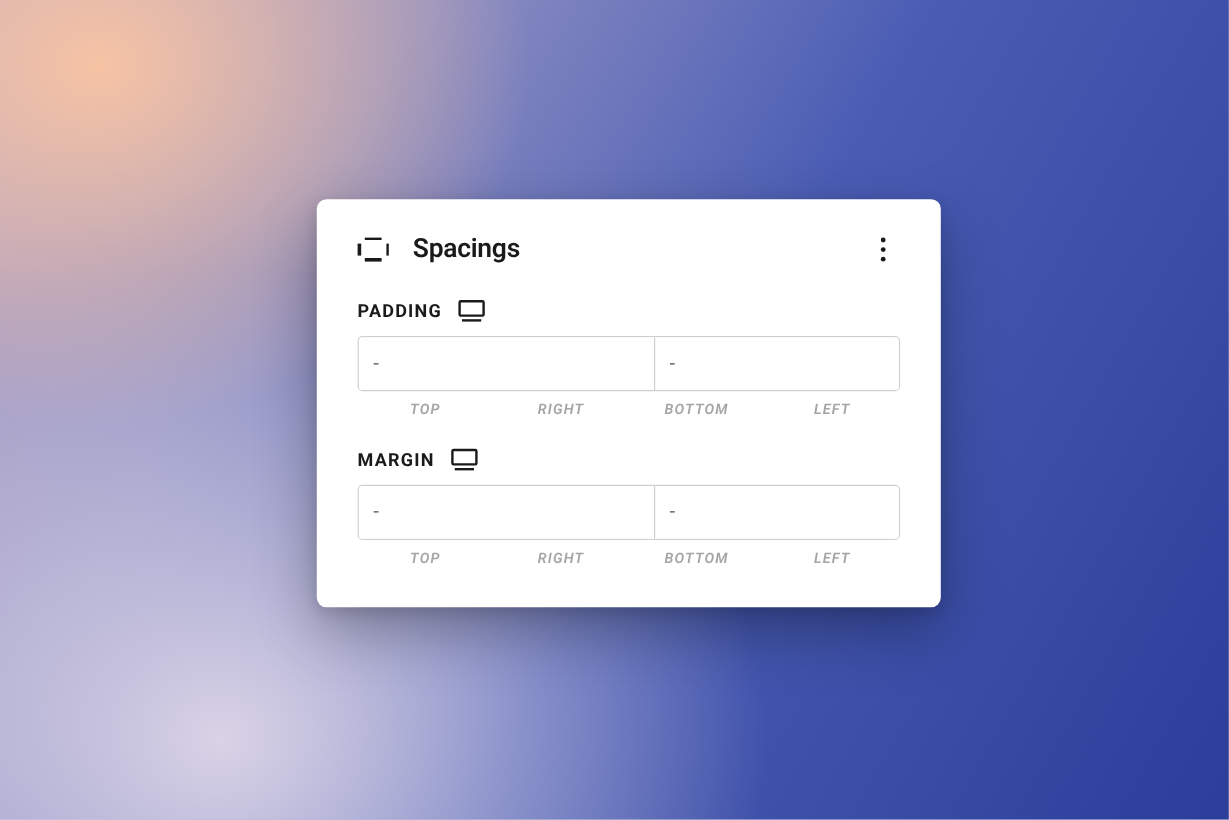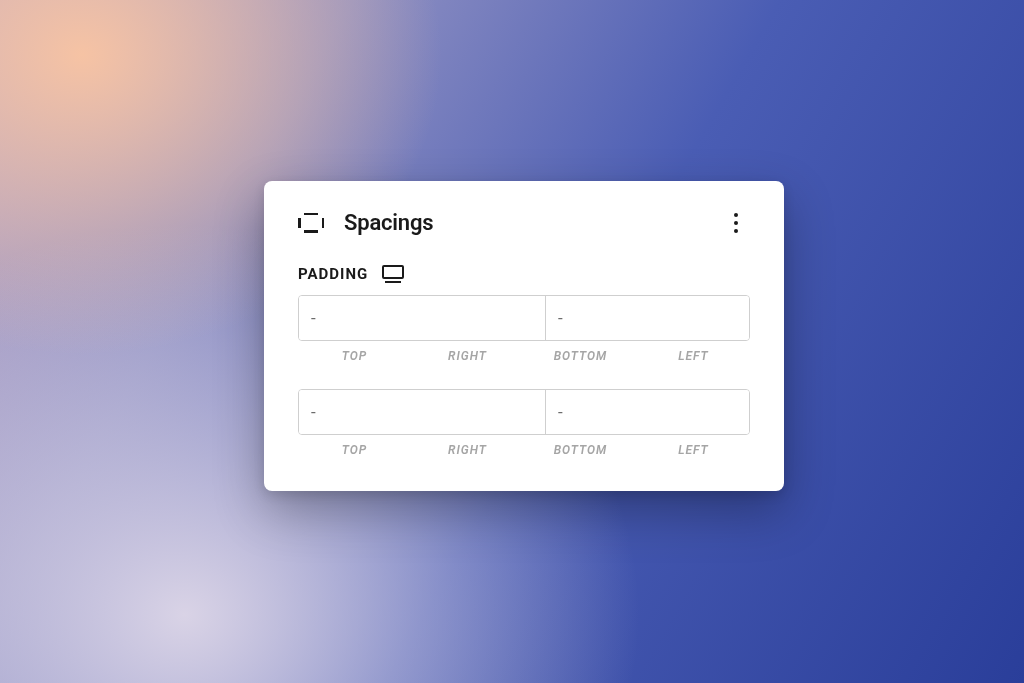--- a/index.html
+++ b/index.html
@@ -140,20 +140,24 @@
     </div>
     <div class="label-row">
       <span>TOP</span>
       <span>RIGHT</span>
       <span>BOTTOM</span>
       <span>LEFT</span>
     </div>
   </div>
 
   <div class="section">
+    <div class="section-header">
+      <div class="section-label">MARGIN</div>
+      <div class="device-icon"></div>
+    </div>
     <div class="input-row">
       <input class="input-cell" placeholder="-" style="">
       <input class="input-cell" placeholder="-" style="">
 
     </div>
     <div class="label-row">
       <span>TOP</span>
       <span>RIGHT</span>
       <span>BOTTOM</span>
       <span>LEFT</span>

